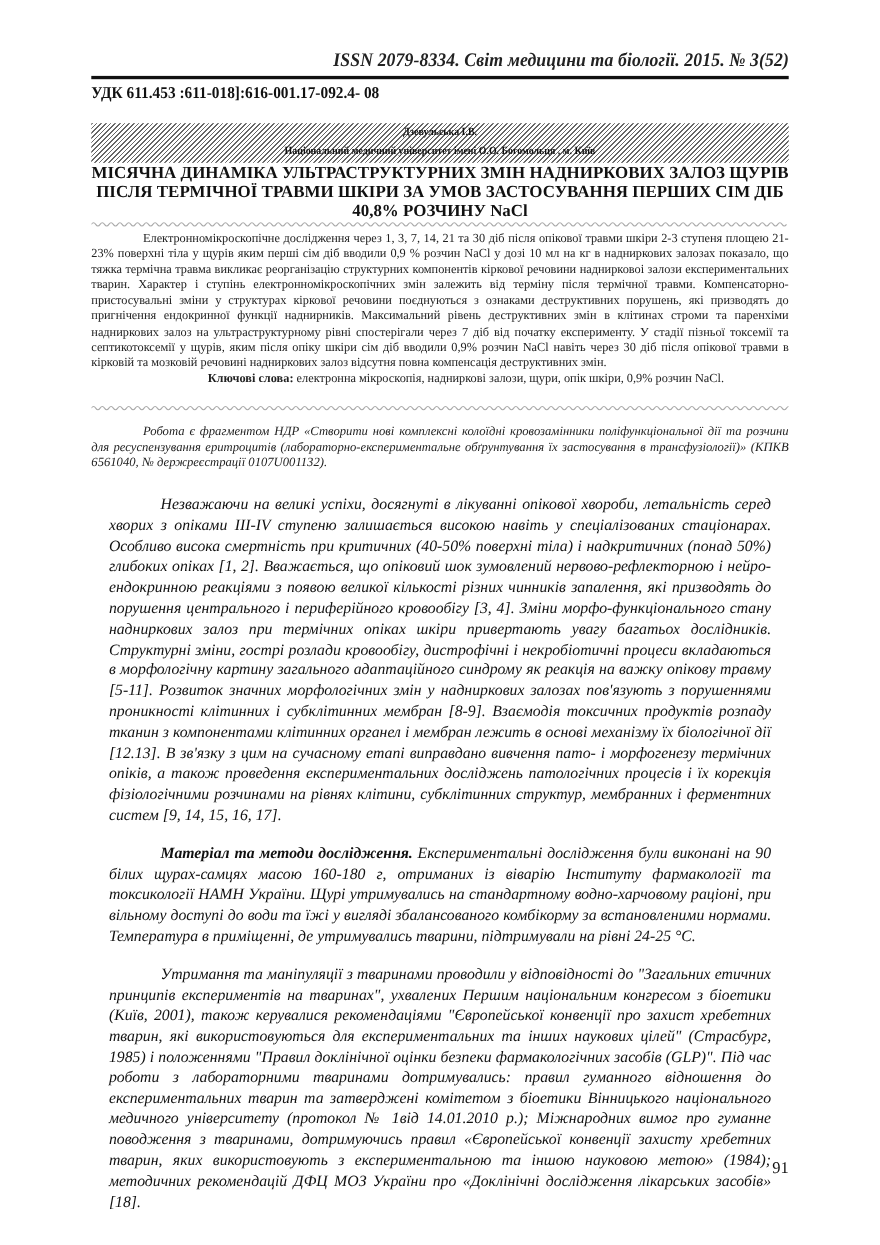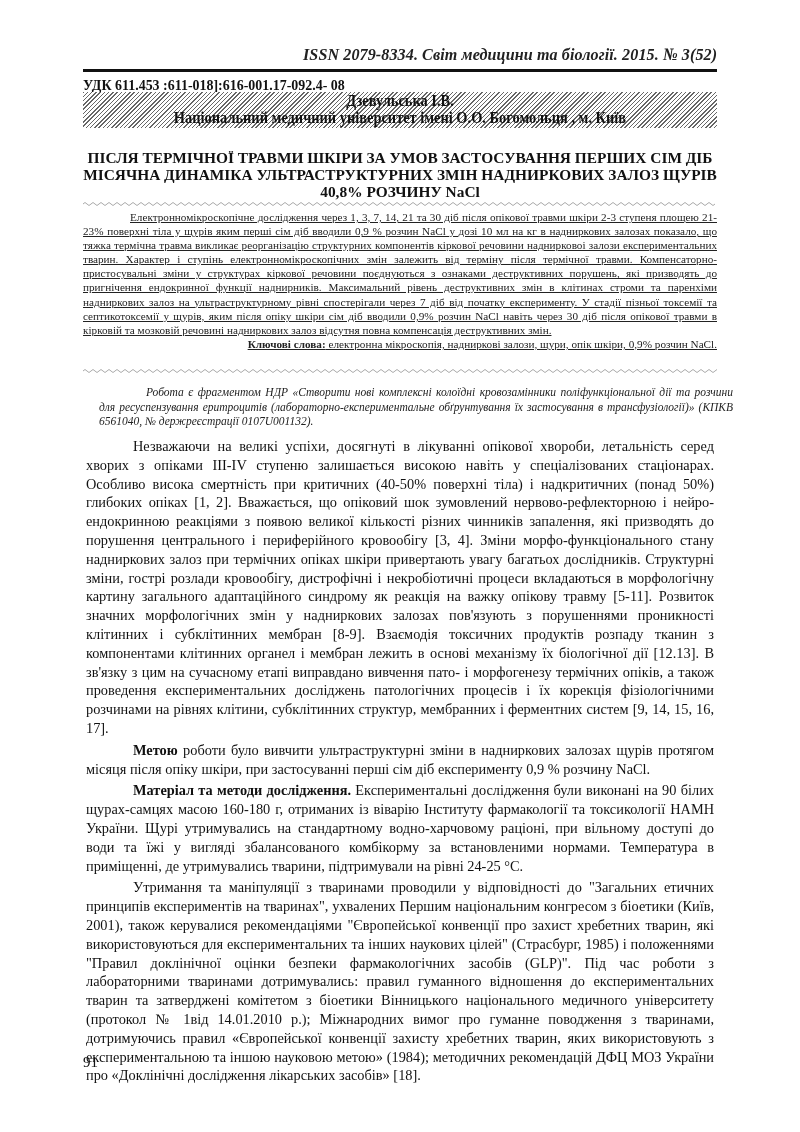--- a/index.html
+++ b/index.html
@@ -8,66 +8,66 @@
   .page { position:absolute; left:83px; top:0; width:634px; }
 
   .journal { position:absolute; top:44px; right:0; font-style:italic; font-weight:bold;
              font-size:17.5px; letter-spacing:0.1px; white-space:nowrap; color:#222;
              transform:scaleX(0.92); transform-origin:right; }
   .hrule { position:absolute; top:69px; left:0; width:634px; height:3px; background:#111; }
 
   .udk { position:absolute; top:77px; left:0; font-weight:bold; font-size:15px; white-space:nowrap;
          transform:scaleX(0.93); transform-origin:left; }
 
-  .banner { position:absolute; top:92px; left:0; width:634px; height:36px;
+  .banner { position:absolute; top:112px; left:0; width:634px; height:36px;
             background: repeating-linear-gradient(135deg, #666 0px, #666 1px, #fff 1px, #fff 3px);
-            text-align:center; font-weight:bold; font-size:16px; line-height:17px; color:#111; }
+            text-align:center; font-weight:bold; font-size:10px; line-height:17px; color:#111; }
   .banner div { transform:scaleX(0.9); }
 
   .title { position:absolute; top:149px; left:0; width:634px; text-align:center; font-weight:bold;
            font-size:15.4px; line-height:17px; }
 
   .wavy { position:absolute; left:0; width:634px; height:6px; overflow:hidden; }
   .wavy svg { display:block; }
 
   .abstract { position:absolute; top:210px; left:0; width:634px; font-size:11.2px; line-height:14.1px;
               text-align:justify; color:#222; }
-  .abstract p { margin:0; text-indent:47px;text-decoration:underline; }
-  .kw { text-align:right; }
+  .abstract p { margin:0; text-indent:47px; }
+  .kw { text-align:center; }
   .kw b { font-weight:bold; }
 
-  .grant { position:absolute; top:385px; left:16px; width:634px; font-style:italic; font-size:11.5px;
+  .grant { position:absolute; top:385px; left:0; width:634px; font-style:italic; font-size:11.5px;
            line-height:14.5px; text-align:justify; color:#222; }
   .grant p { margin:0; text-indent:47px; }
 
   .body { position:absolute; top:434px; left:0; width:634px; font-size:14.35px; line-height:18.8px;
           text-align:justify; color:#111; }
-  .body p { margin:3px; text-indent:47px; }
+  .body p { margin:16px; text-indent:47px;font-style:italic; }
   .body b { font-weight:bold; }
 
-  .pagenum { position:absolute; top:1054px; left:0; width:634px; text-align:left; font-size:15px; }
+  .pagenum { position:absolute; top:1054px; left:0; width:634px; text-align:right; font-size:15px; }
 </style>
 </head>
 <body>
 
 <div class="page">
 
   <div class="journal">ISSN 2079-8334. Світ медицини та біології. 2015. № 3(52)</div>
   <div class="hrule"></div>
 
   <div class="udk">УДК 611.453 :611-018]:616-001.17-092.4- 08</div>
 
   <div class="banner">
     <div>Дзевульська І.В.</div>
     <div>Національний медичний університет імені О.О. Богомольця , м. Київ</div>
   </div>
 
   <div class="title">
+    <div>МІСЯЧНА ДИНАМІКА УЛЬТРАСТРУКТУРНИХ ЗМІН НАДНИРКОВИХ ЗАЛОЗ ЩУРІВ</div>
     <div>ПІСЛЯ ТЕРМІЧНОЇ ТРАВМИ ШКІРИ ЗА УМОВ ЗАСТОСУВАННЯ ПЕРШИХ СІМ ДІБ</div>
-    <div>МІСЯЧНА ДИНАМІКА УЛЬТРАСТРУКТУРНИХ ЗМІН НАДНИРКОВИХ ЗАЛОЗ ЩУРІВ</div>
     <div>40,8% РОЗЧИНУ NaCl</div>
   </div>
 
   <div class="wavy" style="top:201px;">
     <svg width="634" height="6" viewBox="0 0 634 6">
         <path d="M0,3 q2,-3 4,0 t4,0 t4,0 t4,0 t4,0 t4,0 t4,0 t4,0 t4,0 t4,0 t4,0 t4,0 t4,0 t4,0 t4,0 t4,0 t4,0 t4,0 t4,0 t4,0 t4,0 t4,0 t4,0 t4,0 t4,0 t4,0 t4,0 t4,0 t4,0 t4,0 t4,0 t4,0 t4,0 t4,0 t4,0 t4,0 t4,0 t4,0 t4,0 t4,0 t4,0 t4,0 t4,0 t4,0 t4,0 t4,0 t4,0 t4,0 t4,0 t4,0 t4,0 t4,0 t4,0 t4,0 t4,0 t4,0 t4,0 t4,0 t4,0 t4,0 t4,0 t4,0 t4,0 t4,0 t4,0 t4,0 t4,0 t4,0 t4,0 t4,0 t4,0 t4,0 t4,0 t4,0 t4,0 t4,0 t4,0 t4,0 t4,0 t4,0 t4,0 t4,0 t4,0 t4,0 t4,0 t4,0 t4,0 t4,0 t4,0 t4,0 t4,0 t4,0 t4,0 t4,0 t4,0 t4,0 t4,0 t4,0 t4,0 t4,0 t4,0 t4,0 t4,0 t4,0 t4,0 t4,0 t4,0 t4,0 t4,0 t4,0 t4,0 t4,0 t4,0 t4,0 t4,0 t4,0 t4,0 t4,0 t4,0 t4,0 t4,0 t4,0 t4,0 t4,0 t4,0 t4,0 t4,0 t4,0 t4,0 t4,0 t4,0 t4,0 t4,0 t4,0 t4,0 t4,0 t4,0 t4,0 t4,0 t4,0 t4,0 t4,0 t4,0 t4,0 t4,0 t4,0 t4,0 t4,0 t4,0 t4,0 t4,0 t4,0 t4,0 t4,0 t4,0 t4,0 t4,0 t4,0" fill="none" stroke="#aaa" stroke-width="1"></path>
       </svg>
   </div>
 
   <div class="abstract">
@@ -80,19 +80,18 @@
         <path d="M0,3 q2,-3 4,0 t4,0 t4,0 t4,0 t4,0 t4,0 t4,0 t4,0 t4,0 t4,0 t4,0 t4,0 t4,0 t4,0 t4,0 t4,0 t4,0 t4,0 t4,0 t4,0 t4,0 t4,0 t4,0 t4,0 t4,0 t4,0 t4,0 t4,0 t4,0 t4,0 t4,0 t4,0 t4,0 t4,0 t4,0 t4,0 t4,0 t4,0 t4,0 t4,0 t4,0 t4,0 t4,0 t4,0 t4,0 t4,0 t4,0 t4,0 t4,0 t4,0 t4,0 t4,0 t4,0 t4,0 t4,0 t4,0 t4,0 t4,0 t4,0 t4,0 t4,0 t4,0 t4,0 t4,0 t4,0 t4,0 t4,0 t4,0 t4,0 t4,0 t4,0 t4,0 t4,0 t4,0 t4,0 t4,0 t4,0 t4,0 t4,0 t4,0 t4,0 t4,0 t4,0 t4,0 t4,0 t4,0 t4,0 t4,0 t4,0 t4,0 t4,0 t4,0 t4,0 t4,0 t4,0 t4,0 t4,0 t4,0 t4,0 t4,0 t4,0 t4,0 t4,0 t4,0 t4,0 t4,0 t4,0 t4,0 t4,0 t4,0 t4,0 t4,0 t4,0 t4,0 t4,0 t4,0 t4,0 t4,0 t4,0 t4,0 t4,0 t4,0 t4,0 t4,0 t4,0 t4,0 t4,0 t4,0 t4,0 t4,0 t4,0 t4,0 t4,0 t4,0 t4,0 t4,0 t4,0 t4,0 t4,0 t4,0 t4,0 t4,0 t4,0 t4,0 t4,0 t4,0 t4,0 t4,0 t4,0 t4,0 t4,0 t4,0 t4,0 t4,0 t4,0 t4,0 t4,0 t4,0 t4,0 t4,0" fill="none" stroke="#aaa" stroke-width="1"></path>
       </svg>
   </div>
 
   <div class="grant">
     <p>Робота є фрагментом НДР «Створити нові комплексні колоїдні кровозамінники поліфункціональної дії та розчини для ресуспензування еритроцитів (лабораторно-експериментальне обґрунтування їх застосування в трансфузіології)» (КПКВ 6561040, № держреєстрації 0107U001132).</p>
   </div>
 
   <div class="body">
     <p>Незважаючи на великі успіхи, досягнуті в лікуванні опікової хвороби, летальність серед хворих з опіками III-IV ступеню залишається високою навіть у спеціалізованих стаціонарах. Особливо висока смертність при критичних (40-50% поверхні тіла) і надкритичних (понад 50%) глибоких опіках [1, 2]. Вважається, що опіковий шок зумовлений нервово-рефлекторною і нейро-ендокринною реакціями з появою великої кількості різних чинників запалення, які призводять до порушення центрального і периферійного кровообігу [3, 4]. Зміни морфо-функціонального стану надниркових залоз при термічних опіках шкіри привертають увагу багатьох дослідників. Структурні зміни, гострі розлади кровообігу, дистрофічні і некробіотичні процеси вкладаються в морфологічну картину загального адаптаційного синдрому як реакція на важку опікову травму [5-11]. Розвиток значних морфологічних змін у надниркових залозах пов'язують з порушеннями проникності клітинних і субклітинних мембран [8-9]. Взаємодія токсичних продуктів розпаду тканин з компонентами клітинних органел і мембран лежить в основі механізму їх біологічної дії [12.13]. В зв'язку з цим на сучасному етапі виправдано вивчення пато- і морфогенезу термічних опіків, а також проведення експериментальних досліджень патологічних процесів і їх корекція фізіологічними розчинами на рівнях клітини, субклітинних структур, мембранних і ферментних систем [9, 14, 15, 16, 17].</p>
-    <p><b>Метою</b><span> роботи було вивчити ультраструктурні зміни в надниркових залозах щурів протягом місяця після опіку шкіри, при застосуванні перші сім діб експерименту 0,9 % розчину NaCl.</span></p>
     <p><b>Матеріал та методи дослідження.</b><span> Експериментальні дослідження були виконані на 90 білих щурах-самцях масою 160-180 г, отриманих із віварію Інституту фармакології та токсикології НАМН України. Щурі утримувались на стандартному водно-харчовому раціоні, при вільному доступі до води та їжі у вигляді збалансованого комбікорму за встановленими нормами. Температура в приміщенні, де утримувались тварини, підтримували на рівні 24-25 °С.</span></p>
     <p>Утримання та маніпуляції з тваринами проводили у відповідності до "Загальних етичних принципів експериментів на тваринах", ухвалених Першим національним конгресом з біоетики (Київ, 2001), також керувалися рекомендаціями "Європейської конвенції про захист хребетних тварин, які використовуються для експериментальних та інших наукових цілей" (Страсбург, 1985) і положеннями "Правил доклінічної оцінки безпеки фармакологічних засобів (GLP)". Під час роботи з лабораторними тваринами дотримувались: правил гуманного відношення до експериментальних тварин та затверджені комітетом з біоетики Вінницького національного медичного університету (протокол № 1від 14.01.2010 р.); Міжнародних вимог про гуманне поводження з тваринами, дотримуючись правил «Європейської конвенції захисту хребетних тварин, яких використовують з експериментальною та іншою науковою метою» (1984); методичних рекомендацій ДФЦ МОЗ України про «Доклінічні дослідження лікарських засобів» [18].</p>
   </div>
 
   <div class="pagenum">91</div>
 </div>
 
 </body></html>

